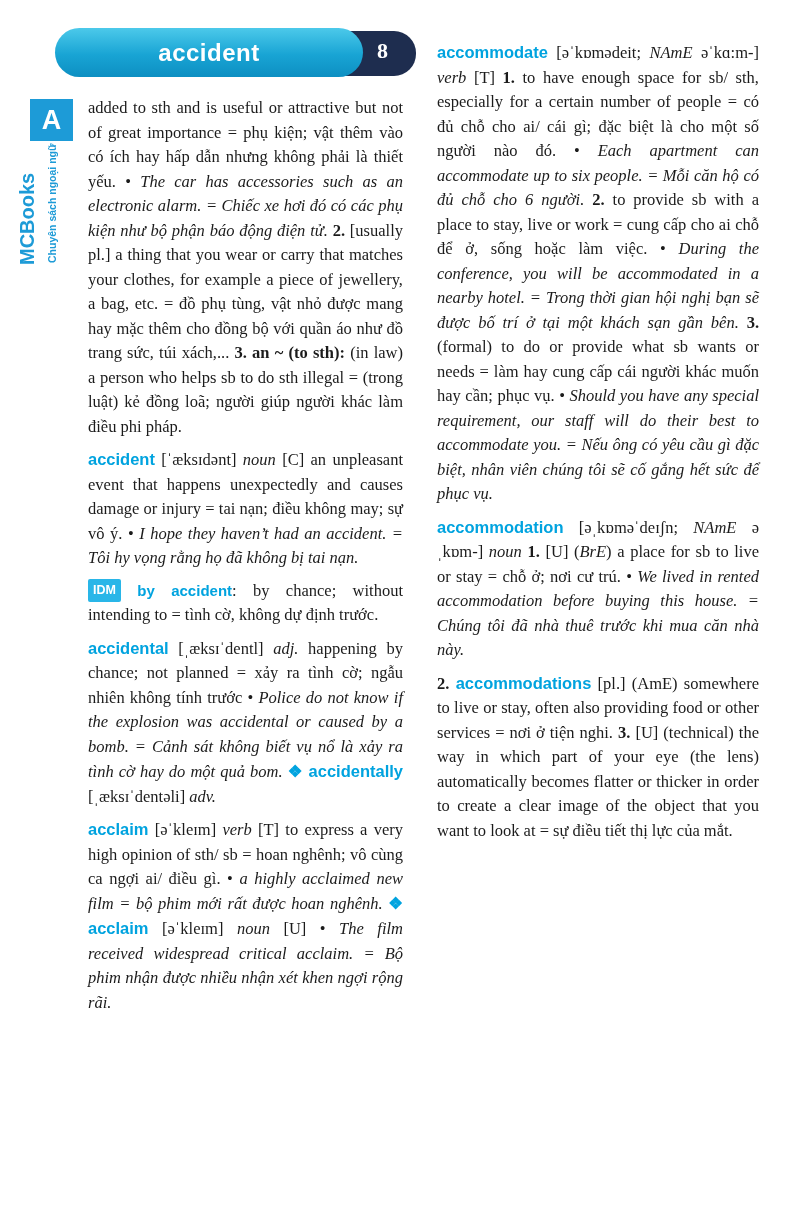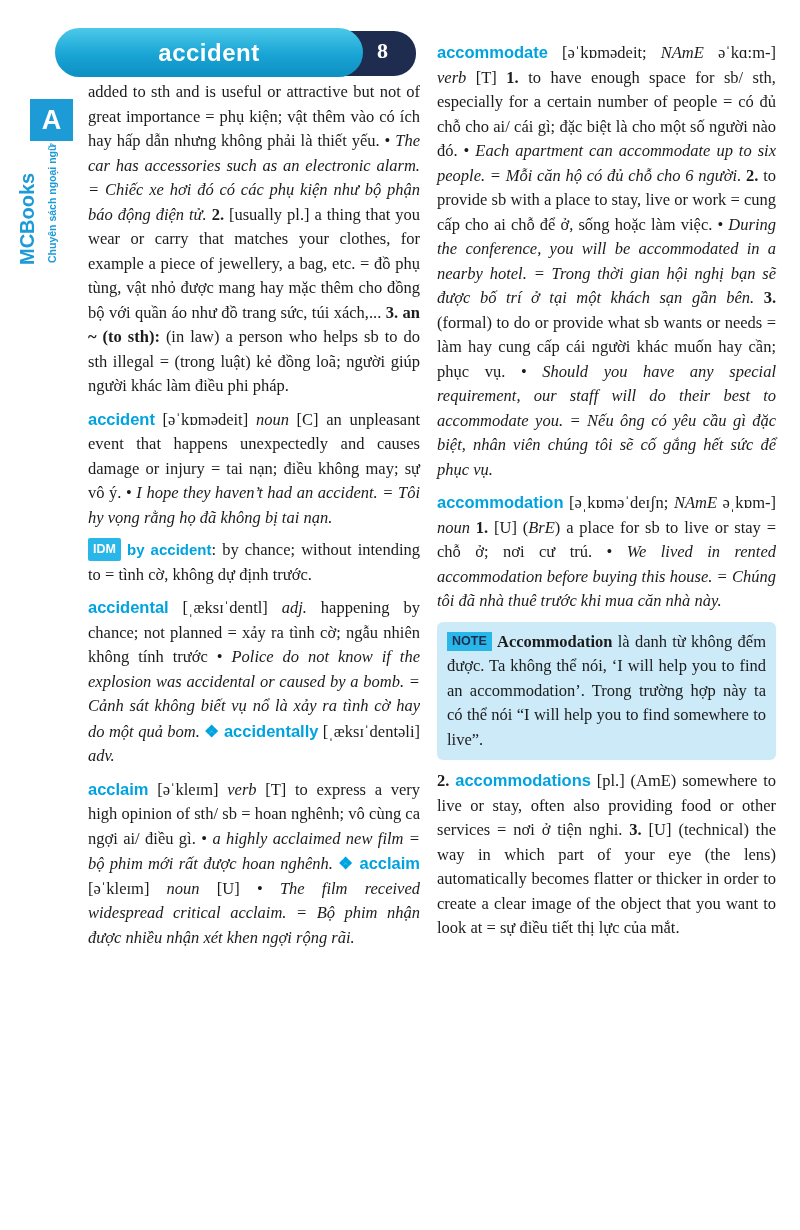--- a/index.html
+++ b/index.html
@@ -53,25 +53,25 @@
   .tagline-vertical {
     position:absolute; left:46px; top:263px;
     transform:rotate(-90deg); transform-origin:left top;
     color:#1d9bd7; font-weight:bold; font-size:10.5px;
     font-family:"Liberation Sans","DejaVu Sans",sans-serif;
     white-space:nowrap;
   }
 
   
   .col { position:absolute; }
-  .col-left  { left:88px;  top:80px; width:332px; }
+  .col-left  { left:88px;  top:96px; width:332px; }
   .col-right { left:437px; top:40px; width:339px; }
 
   .para {
-    margin:0 0 8px 0;
+    margin:0 17px 8px 0;
     font-size:16.5px;
     line-height:24.5px;
     text-align:justify;
     color:#1b1b1b;
   }
   .para-note {
     background:#cdeaf8;
     border-radius:6px;
     padding:8px 10px;
     text-align:justify;
@@ -118,23 +118,22 @@
 </div>
 
 <div class="letter-box">
   <span>A</span>
 </div>
 <div class="brand-vertical">MCBooks</div>
 <div class="tagline-vertical">Chuyên sách ngoại ngữ</div>
 
 <div class="col col-left">
     <p class="para"><span class="seg-r">added to sth and is useful or attractive but not of great importance = phụ kiện; vật thêm vào có ích hay hấp dẫn nhưng không phải là thiết yếu. • </span><span class="seg-i">The car has accessories such as an electronic alarm. = Chiếc xe hơi đó có các phụ kiện như bộ phận báo động điện tử.</span><span class="seg-r"> </span><span class="seg-b">2.</span><span class="seg-r"> [usually pl.] a thing that you wear or carry that matches your clothes, for example a piece of jewellery, a bag, etc. = đồ phụ tùng, vật nhỏ được mang hay mặc thêm cho đồng bộ với quần áo như đồ trang sức, túi xách,... </span><span class="seg-b">3. an ~ (to sth):</span><span class="seg-r"> (in law) a person who helps sb to do sth illegal = (trong luật) kẻ đồng loã; người giúp người khác làm điều phi pháp.</span></p>
-    <p class="para"><span class="seg-hw">accident</span><span class="seg-r"> [əˈkɒmədeit] </span><span class="seg-i">noun</span><span class="seg-r"> [C] an unpleasant event that happens unexpectedly and causes damage or injury = tai nạn; điều không may; sự vô ý. • </span><span class="seg-i">I hope they haven’t had an accident. = Tôi hy vọng rằng họ đã không bị tai nạn.</span></p>
+    <p class="para"><span class="seg-hw">accident</span><span class="seg-r"> [ˈæksɪdənt] </span><span class="seg-i">noun</span><span class="seg-r"> [C] an unpleasant event that happens unexpectedly and causes damage or injury = tai nạn; điều không may; sự vô ý. • </span><span class="seg-i">I hope they haven’t had an accident. = Tôi hy vọng rằng họ đã không bị tai nạn.</span></p>
     <p class="para"><span class="badge-idm">IDM</span><span class="seg-r"> </span><span class="seg-hw2">by accident</span><span class="seg-r">: by chance; without intending to = tình cờ, không dự định trước.</span></p>
     <p class="para"><span class="seg-hw">accidental</span><span class="seg-r"> [ˌæksɪˈdentl] </span><span class="seg-i">adj.</span><span class="seg-r"> happening by chance; not planned = xảy ra tình cờ; ngẫu nhiên không tính trước • </span><span class="seg-i">Police do not know if the explosion was accidental or caused by a bomb. = Cảnh sát không biết vụ nổ là xảy ra tình cờ hay do một quả bom.</span><span class="seg-dia"> ❖ </span><span class="seg-hw">accidentally</span><span class="seg-r"> [ˌæksɪˈdentəli] </span><span class="seg-i">adv.</span></p>
     <p class="para"><span class="seg-hw">acclaim</span><span class="seg-r"> [əˈkleɪm] </span><span class="seg-i">verb</span><span class="seg-r"> [T] to express a very high opinion of sth/ sb = hoan nghênh; vô cùng ca ngợi ai/ điều gì. • </span><span class="seg-i">a highly acclaimed new film = bộ phim mới rất được hoan nghênh.</span><span class="seg-dia"> ❖ </span><span class="seg-hw">acclaim</span><span class="seg-r"> [əˈkleɪm] </span><span class="seg-i">noun</span><span class="seg-r"> [U] • </span><span class="seg-i">The film received widespread critical acclaim. = Bộ phim nhận được nhiều nhận xét khen ngợi rộng rãi.</span></p>
   </div>
 <div class="col col-right">
     <p class="para"><span class="seg-hw">accommodate</span><span class="seg-r"> [əˈkɒmədeit; </span><span class="seg-i">NAmE</span><span class="seg-r"> əˈkɑ:m-] </span><span class="seg-i">verb</span><span class="seg-r"> [T] </span><span class="seg-b">1.</span><span class="seg-r"> to have enough space for sb/ sth, especially for a certain number of people = có đủ chỗ cho ai/ cái gì; đặc biệt là cho một số người nào đó. • </span><span class="seg-i">Each apartment can accommodate up to six people. = Mỗi căn hộ có đủ chỗ cho 6 người.</span><span class="seg-r"> </span><span class="seg-b">2.</span><span class="seg-r"> to provide sb with a place to stay, live or work = cung cấp cho ai chỗ để ở, sống hoặc làm việc. • </span><span class="seg-i">During the conference, you will be accommodated in a nearby hotel. = Trong thời gian hội nghị bạn sẽ được bố trí ở tại một khách sạn gần bên.</span><span class="seg-r"> </span><span class="seg-b">3.</span><span class="seg-r"> (formal) to do or provide what sb wants or needs = làm hay cung cấp cái người khác muốn hay cần; phục vụ. • </span><span class="seg-i">Should you have any special requirement, our staff will do their best to accommodate you. = Nếu ông có yêu cầu gì đặc biệt, nhân viên chúng tôi sẽ cố gắng hết sức để phục vụ.</span></p>
     <p class="para"><span class="seg-hw">accommodation</span><span class="seg-r"> [əˌkɒməˈdeɪʃn; </span><span class="seg-i">NAmE</span><span class="seg-r"> əˌkɒm-] </span><span class="seg-i">noun</span><span class="seg-r"> </span><span class="seg-b">1.</span><span class="seg-r"> [U] (</span><span class="seg-i">BrE</span><span class="seg-r">) a place for sb to live or stay = chỗ ở; nơi cư trú. • </span><span class="seg-i">We lived in rented accommodation before buying this house. = Chúng tôi đã nhà thuê trước khi mua căn nhà này.</span></p>
-    <p class="para para-note"><span class="badge-note">NOTE</span><span class="seg-r"> </span><span class="seg-b">Accommodation</span><span class="seg-r"> là danh từ không đếm được. Ta không thể nói, ‘I will help you to find an accommodation’. Trong trường hợp này ta có thể nói “I will help you to find somewhere to live”.</span></p>
     <p class="para"><span class="seg-b">2.</span><span class="seg-r"> </span><span class="seg-hw">accommodations</span><span class="seg-r"> [pl.] (AmE) somewhere to live or stay, often also providing food or other services = nơi ở tiện nghi. </span><span class="seg-b">3.</span><span class="seg-r"> [U] (technical) the way in which part of your eye (the lens) automatically becomes flatter or thicker in order to create a clear image of the object that you want to look at = sự điều tiết thị lực của mắt.</span></p>
   </div>
 
 </body></html>

